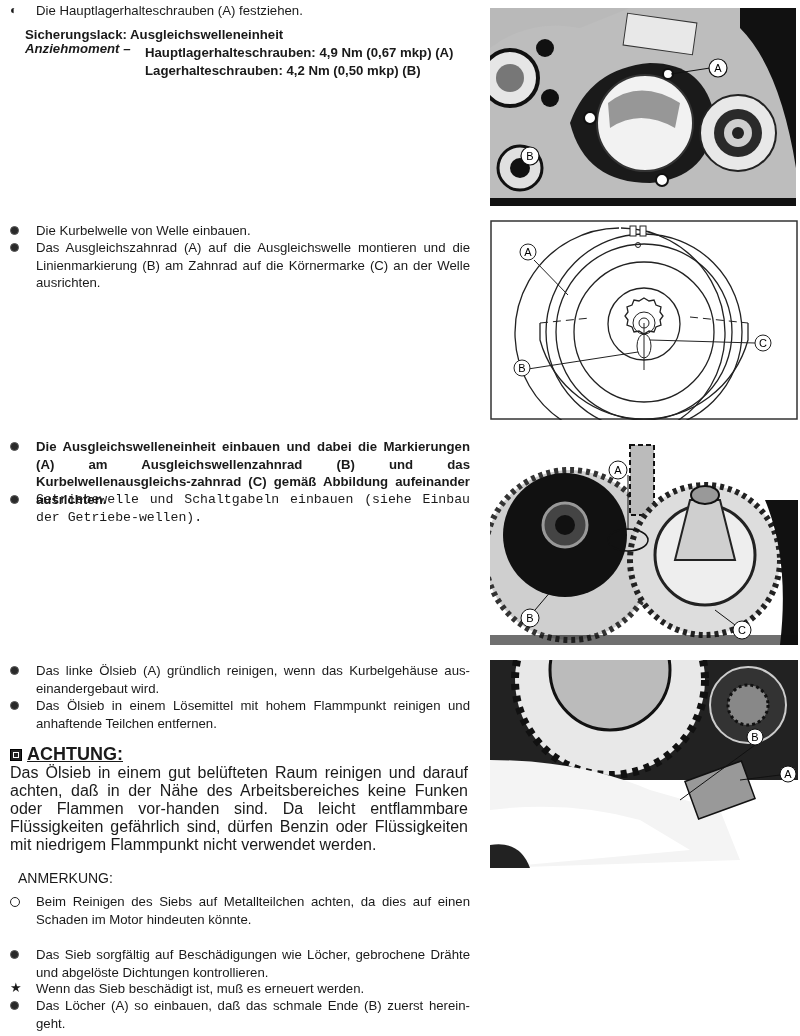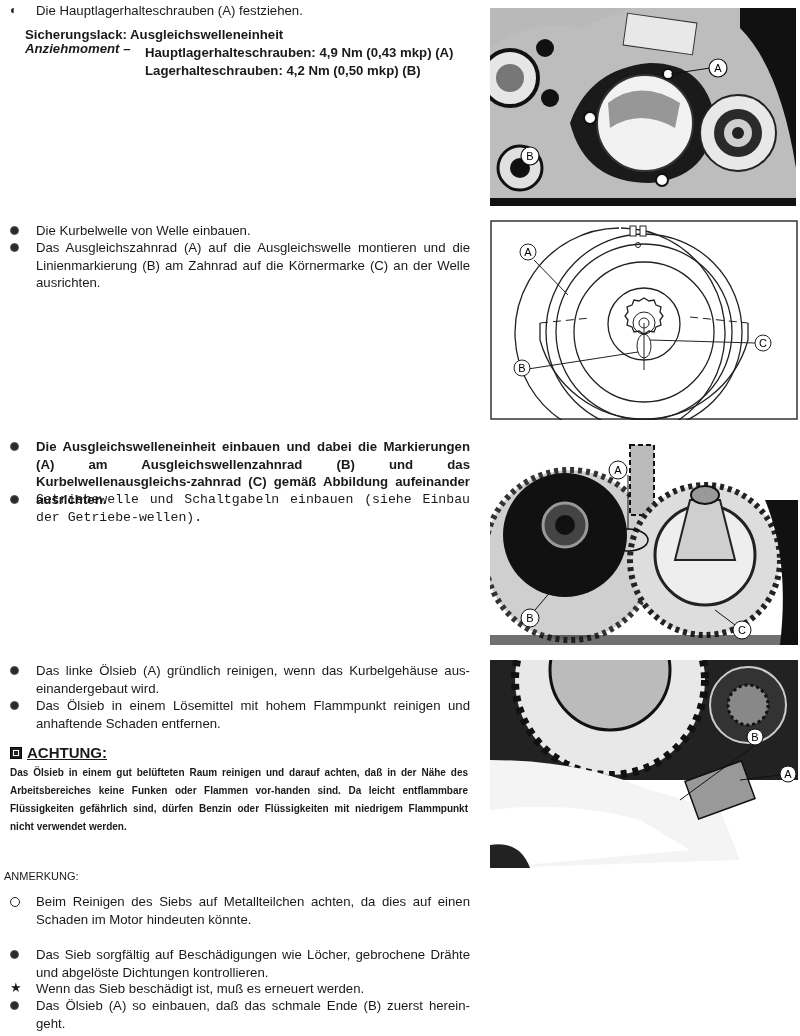--- a/index.html
+++ b/index.html
@@ -6,39 +6,39 @@
   body {
     width: 800px; height: 1036px; position: relative; overflow: hidden;
     font-family: "Liberation Sans", sans-serif; color: #1a1a1a;
   }
   .bullet-item { position: absolute; left: 10px; width: 460px; font-size: 13.2px; line-height: 17.5px; }
   .bullet-item .glyph { position: absolute; left: 0; top: 0; width: 12px; font-size: 11px; }
   .bullet-item .txt { display: block; margin-left: 26px; text-align: justify; }
   .dot { display: inline-block; width: 9px; height: 9px; border-radius: 50%; background: #2a2a2a; border: 1px solid #555; box-sizing: border-box; margin-top: 4px; }
   .circ { display: inline-block; width: 10px; height: 10px; border-radius: 50%; border: 1.4px solid #222; box-sizing: border-box; margin-top: 4px; }
   .spec-line { position: absolute; font-size: 13.2px; line-height: 18px; font-weight: bold; white-space: nowrap; }
-  .warn-head { position: absolute; left: 10px; top: 744px; font-size: 15px; font-weight: bold; text-decoration: underline; }
+  .warn-head { position: absolute; left: 10px; top: 744px; font-size: 18px; font-weight: bold; text-decoration: underline; }
   .warn-icon { display: inline-block; width: 10px; height: 10px; background: #222; border: 1px solid #000; margin-right: 5px; vertical-align: -1px; position: relative; }
   .warn-icon::after { content: ""; position: absolute; left: 2px; top: 2px; width: 4px; height: 4px; border: 1px solid #fff; }
-  .warn-body { position: absolute; left: 10px; top: 764px; width: 458px; font-size: 10px; line-height: 18px; font-weight: bold; text-align: justify; }
-  .note-head { position: absolute; left: 4px; top: 870px; font-size: 11px; font-weight: normal; }
+  .warn-body { position: absolute; left: 10px; top: 764px; width: 458px; font-size: 16px; line-height: 18px; font-weight: normal; text-align: justify; }
+  .note-head { position: absolute; left: 18px; top: 870px; font-size: 14px; font-weight: normal; }
   .fig { position: absolute; background: #fff; overflow: hidden; }
   .fig svg { display: block; }
   .label-circ { font-family: "Liberation Sans", sans-serif; font-size: 11px; }
 </style>
 </head>
 <body>
 
 <div class="bullet-item" style="top:2px;">
   <span class="glyph" style="font-size:12px;">◐</span>
   <span class="txt">Die Hauptlagerhalteschrauben (A) festziehen.</span>
 </div>
 <div class="spec-line" style="left:25px; top:26px;">Sicherungslack: Ausgleichswelleneinheit</div>
 <div class="spec-line" style="left:25px; top:40px;font-style:italic;">Anziehmoment –</div>
-<div class="spec-line" style="left:145px; top:44px;">Hauptlagerhalteschrauben: 4,9 Nm (0,43 mkp) (A)</div>
+<div class="spec-line" style="left:145px; top:44px;">Hauptlagerhalteschrauben: 4,9 Nm (0,67 mkp) (A)</div>
 <div class="spec-line" style="left:145px; top:62px;">Lagerhalteschrauben: 4,2 Nm (0,50 mkp) (B)</div>
 
 <div class="fig" style="left:490px; top:8px; width:306px; height:198px;">
   <svg width="306" height="198" viewBox="0 0 306 198">
     <rect width="306" height="198" fill="#d8d8d8"></rect>
     <rect x="0" y="0" width="306" height="198" fill="#9a9a9a" opacity="0.5"></rect>
     <path d="M0 40 Q40 10 90 20 L140 0 L306 0 L306 198 L0 198 Z" fill="#bdbdbd"></path>
     <circle cx="20" cy="70" r="28" fill="#e6e6e6" stroke="#111" stroke-width="4"></circle>
     <circle cx="20" cy="70" r="14" fill="#777"></circle>
     <circle cx="55" cy="40" r="9" fill="#111"></circle>
@@ -157,21 +157,21 @@
     </g>
   </svg>
 </div>
 
 <div class="bullet-item" style="top:662px;">
   <span class="glyph"><span class="dot"></span></span>
   <span class="txt">Das linke Ölsieb (A) gründlich reinigen, wenn das Kurbelgehäuse aus-einandergebaut wird.</span>
 </div>
 <div class="bullet-item" style="top:697px;">
   <span class="glyph"><span class="dot"></span></span>
-  <span class="txt">Das Ölsieb in einem Lösemittel mit hohem Flammpunkt reinigen und anhaftende Schaden entfernen.</span>
+  <span class="txt">Das Ölsieb in einem Lösemittel mit hohem Flammpunkt reinigen und anhaftende Teilchen entfernen.</span>
 </div>
 
 <div class="warn-head">
   <span class="warn-icon"></span><span>ACHTUNG:</span>
 </div>
 <div class="warn-body">Das Ölsieb in einem gut belüfteten Raum reinigen und darauf achten, daß in der Nähe des Arbeitsbereiches keine Funken oder Flammen vor-handen sind. Da leicht entflammbare Flüssigkeiten gefährlich sind, dürfen Benzin oder Flüssigkeiten mit niedrigem Flammpunkt nicht verwendet werden.</div>
 
 <div class="note-head">ANMERKUNG:</div>
 <div class="bullet-item" style="top:893px;">
   <span class="glyph"><span class="circ"></span></span>
@@ -181,21 +181,21 @@
 <div class="bullet-item" style="top:946px;">
   <span class="glyph"><span class="dot"></span></span>
   <span class="txt">Das Sieb sorgfältig auf Beschädigungen wie Löcher, gebrochene Drähte und abgelöste Dichtungen kontrollieren.</span>
 </div>
 <div class="bullet-item" style="top:980px;">
   <span class="glyph" style="font-size:13px; top:-1px;">★</span>
   <span class="txt">Wenn das Sieb beschädigt ist, muß es erneuert werden.</span>
 </div>
 <div class="bullet-item" style="top:997px;">
   <span class="glyph"><span class="dot"></span></span>
-  <span class="txt">Das Ölsieb (A) so einbauen, daß das schmale Ende (B) zuerst herein-geht.</span>
+  <span class="txt">Das Löcher (A) so einbauen, daß das schmale Ende (B) zuerst herein-geht.</span>
 </div>
 
 <div class="fig" style="left:490px; top:660px; width:308px; height:208px;">
   <svg width="308" height="208" viewBox="0 0 308 208">
     <rect width="308" height="208" fill="#fff"></rect>
     <rect x="0" y="0" width="308" height="120" fill="#222"></rect>
     <circle cx="120" cy="20" r="95" fill="#e8e8e8" stroke="#111" stroke-width="8" stroke-dasharray="6 6"></circle>
     <circle cx="120" cy="10" r="60" fill="#bbb" stroke="#111" stroke-width="3"></circle>
     <circle cx="258" cy="45" r="38" fill="#333" stroke="#ccc" stroke-width="2"></circle>
     <circle cx="258" cy="45" r="20" fill="#888" stroke="#111" stroke-width="3" stroke-dasharray="3 3"></circle>

